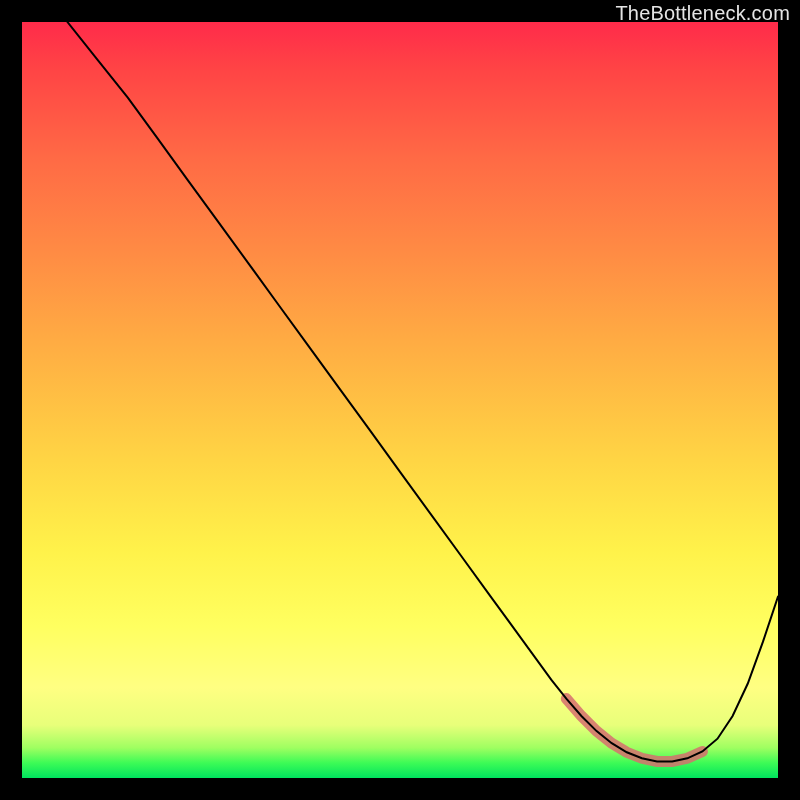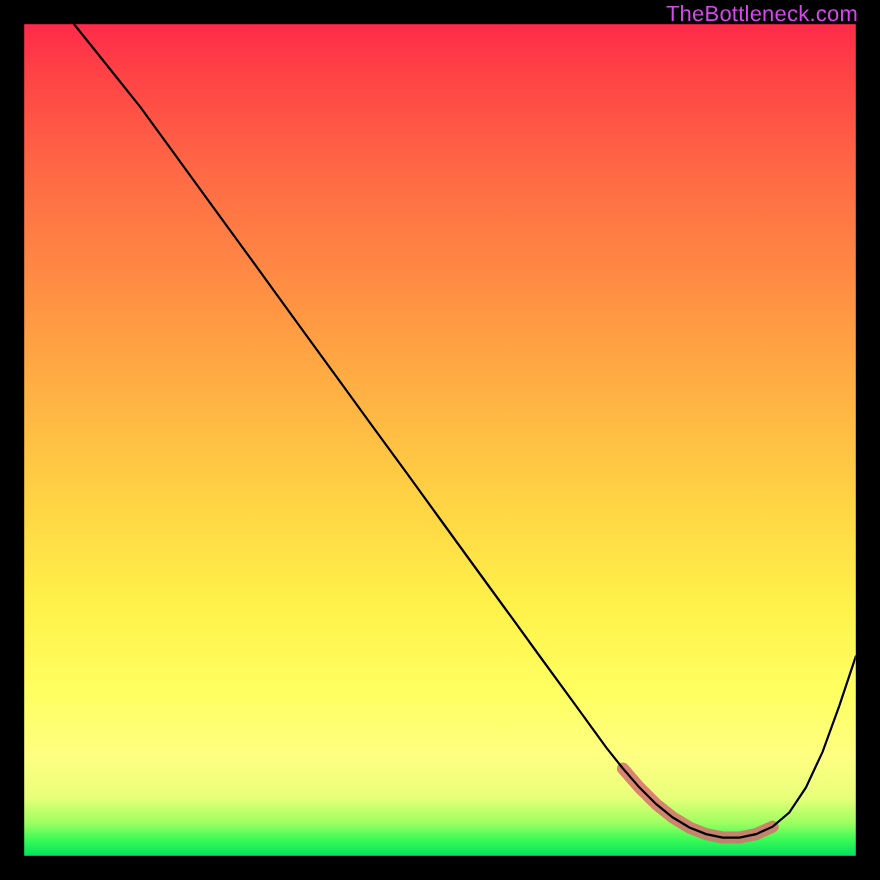--- a/index.html
+++ b/index.html
@@ -29,22 +29,22 @@
       #ffff82 88%,
       #e8ff7a 93%,
       #9fff61 96%,
       #3dfb56 98%,
       #00e35e 100%
     );
   }
   .watermark {
     position: absolute;
     top: 2px;
-    right: 20px;
-    color: #d946ef;
+    right: 10px;
+    color: #e5e5e5;
     font-size: 20px;
     font-weight: 500;
     letter-spacing: 0.2px;
   }
   svg.plot {
     position: absolute;
     left: 22px;
     top: 22px;
     width: 756px;
     height: 756px;

